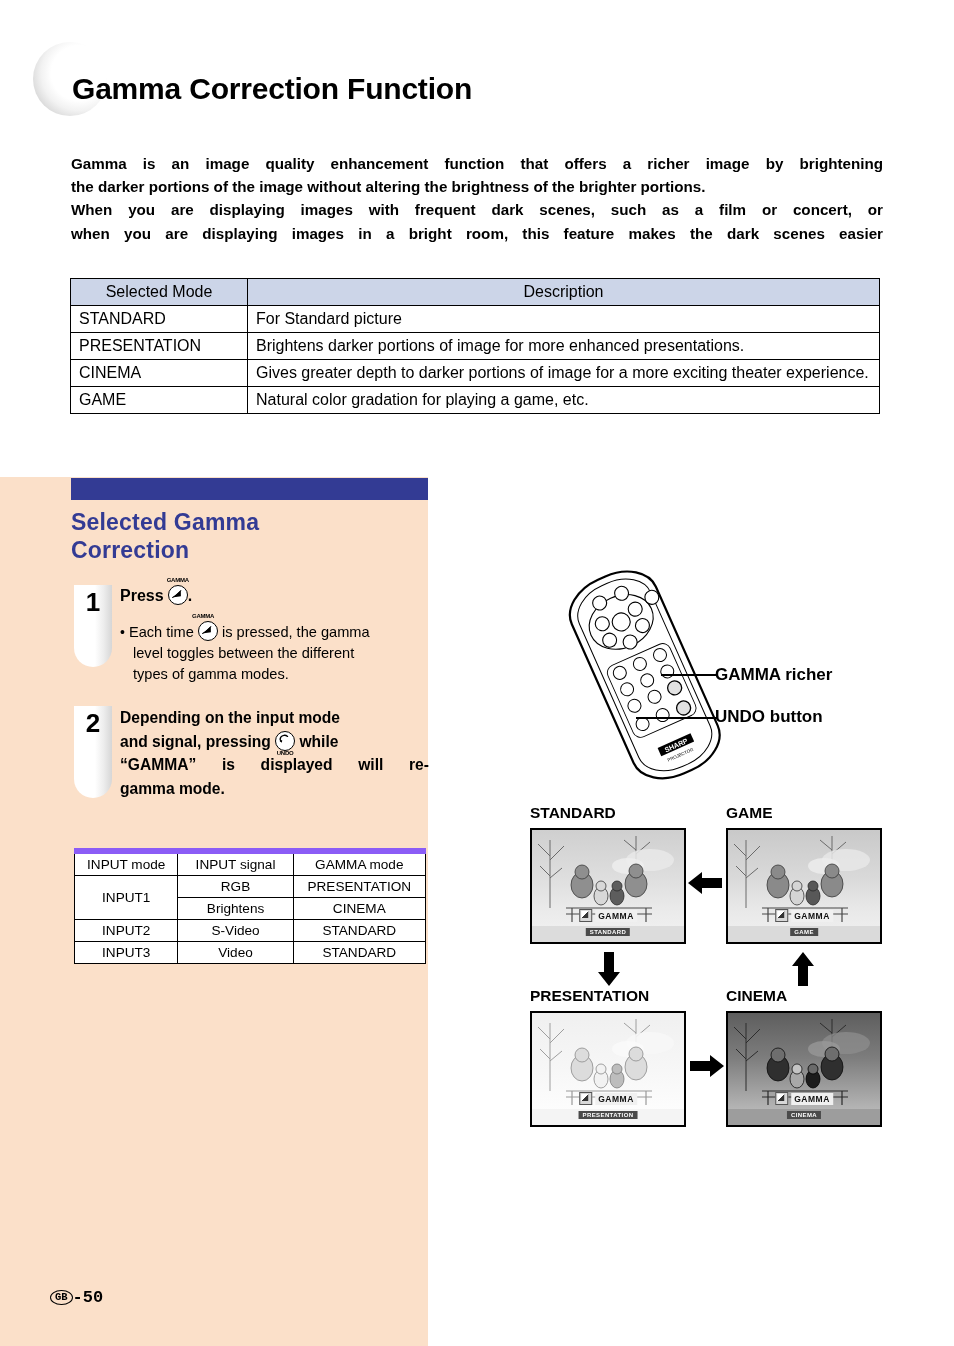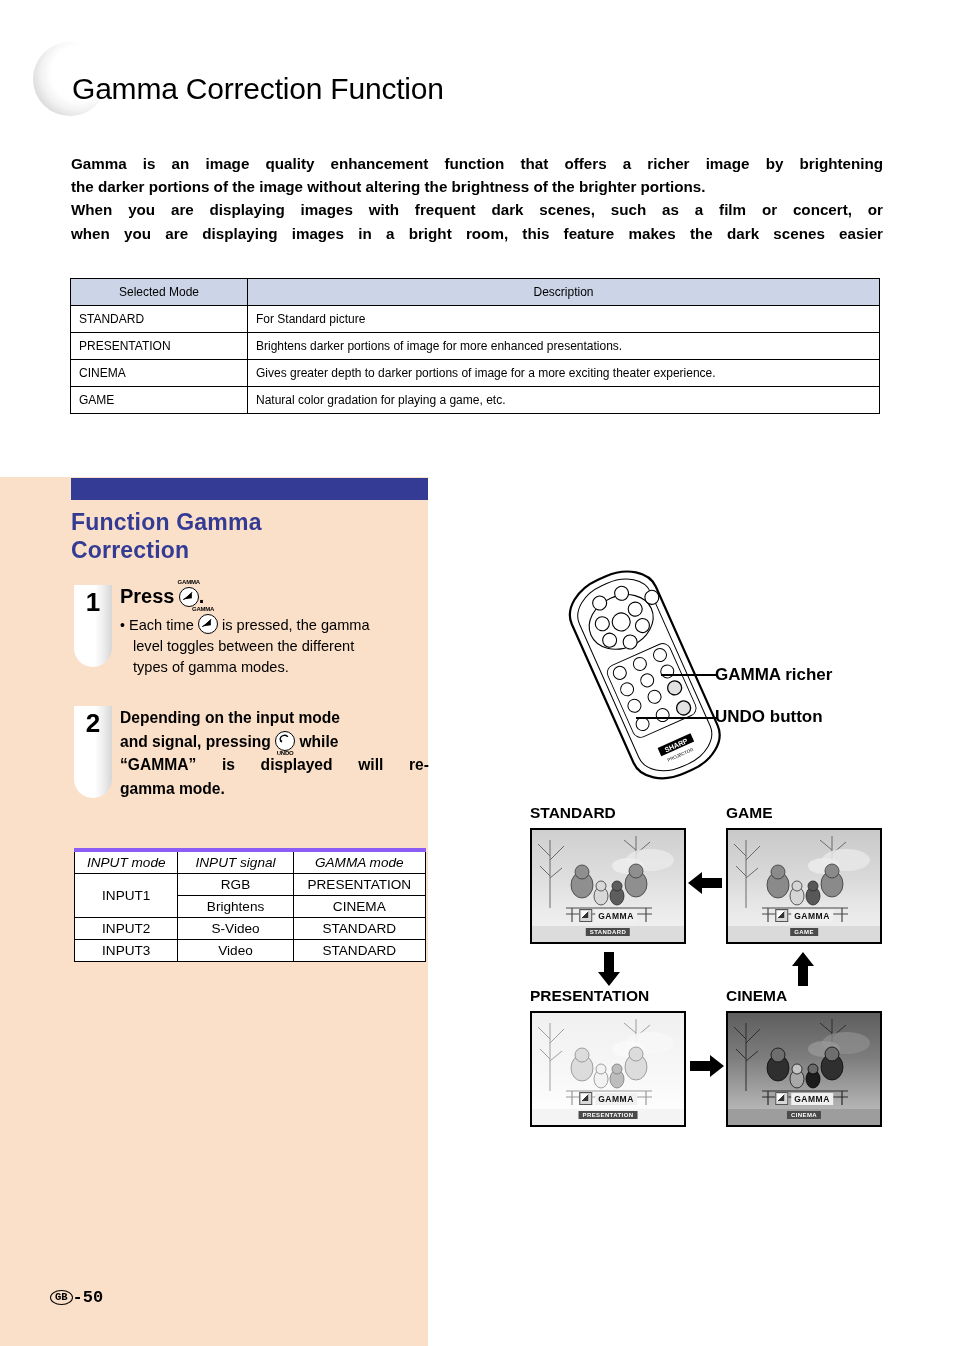--- a/index.html
+++ b/index.html
@@ -16,37 +16,37 @@
     background:#fbe0c9;
   }
 
   
   #title-circle{
     position:absolute;left:33px;top:42px;width:74px;height:74px;border-radius:50%;
     background:radial-gradient(circle at 62% 42%, #ffffff 0%, #ffffff 44%, #f2f2f2 60%, #d8d8d8 78%, #bdbdbd 92%, rgba(200,200,200,0) 100%);
   }
   #page-title{
     position:absolute;left:72px;top:52px;width:700px;
-    font-size:30px;font-weight:normal;letter-spacing:-0.2px;
+    font-size:30px;font-weight:bold;letter-spacing:-0.2px;
     font-family:"Liberation Sans","DejaVu Sans",sans-serif;
   }
 
   
   #intro{
     position:absolute;left:71px;top:152px;width:812px;
     font-size:15.2px;font-weight:bold;line-height:23.2px;
     text-align:justify;
   }
   #intro .ln{display:block;}
   #intro .jl{display:block;text-align:justify;text-align-last:justify;}
 
   
   #mode-table{
     position:absolute;left:70px;top:278px;width:810px;
-    border-collapse:collapse;font-size:12px;
+    border-collapse:collapse;font-size:16px;
   }
   #mode-table th,#mode-table td{
     border:1px solid #000;padding:4px 8px;height:18px;
     font-weight:normal;color:#000;
   }
   #mode-table thead th{background:#ccd5e8;text-align:center;}
   #mode-table th.c-mode{width:160px;}
   #mode-table tbody td{background:#fff;}
   #mode-table tbody td.mode{text-align:left;}
 
@@ -67,23 +67,23 @@
     position:absolute;left:0;top:0;width:38px;
     background:linear-gradient(to right,#ffffff 0%,#ffffff 55%,#ededed 78%,#d6d6d6 100%);
     border-radius:0 0 19px 19px;
     text-align:center;
     box-shadow:0 0 0 0 transparent;
   }
   .step-num-tab .num{
     font-size:26px;font-weight:bold;line-height:30px;display:block;padding-top:2px;
   }
   .step-body{margin-left:46px;font-size:15.2px;font-weight:bold;line-height:22px;}
-  .step-body .lead{font-size:20px;font-weight:bold;margin-top:39px;}
+  .step-body .lead{font-size:16px;font-weight:bold;margin-top:39px;}
   .bullet-line{
-    display:block;margin-top:5px;font-size:14.6px;font-weight:normal;
+    display:block;margin-top:14px;font-size:14.6px;font-weight:normal;
     line-height:21px;text-align:justify;text-align-last:left;
   }
   .bullet-dot{font-size:14px;}
 
   #step1{top:585px;}
   #step1 .step-num-tab{height:82px;}
   #step2{top:706px;}
   #step2 .step-num-tab{height:92px;}
   #step2 .step-body{line-height:23.5px;font-size:15.6px;}
   #step2 .jl{display:block;text-align:justify;text-align-last:justify;}
@@ -106,21 +106,21 @@
   .key svg{position:absolute;left:0;top:0;}
 
   
   #input-table{
     position:absolute;left:74px;top:848px;width:352px;
     border-collapse:collapse;font-size:13.6px;text-align:center;
   }
   #input-table td,#input-table th{
     border:1px solid #000;font-weight:normal;padding:3px 2px;background:#fff;
   }
-  #input-table tr:first-child td{border-top:4px solid #8b5cf6;font-style:italic;}
+  #input-table tr:first-child td{border-top:6px solid #8b5cf6;}
   #input-table .c1{width:104px;}
   #input-table .c2{width:116px;}
   #input-table .c3{width:130px;}
 
   
   #remote-wrap{position:absolute;left:527px;top:560px;width:240px;height:230px;}
   #callouts{position:absolute;left:715px;top:660px;}
   .callout{font-size:17px;font-weight:bold;position:absolute;white-space:nowrap;}
   #callout-gamma{top:5px;left:0;}
   #callout-undo{top:47px;left:0;}
@@ -199,21 +199,21 @@
     </tr>
     <tr>
       <td class="mode">GAME</td>
       <td>Natural color gradation for playing a game, etc.</td>
     </tr>
   </tbody>
 </table>
 
 <div id="blue-bar"></div>
 <div id="section-heading">
-  <span>Function Gamma</span><br>
+  <span>Selected Gamma</span><br>
   <span>Correction</span>
 </div>
 
 <div class="step" id="step1">
   <div class="step-num-tab">
     <span class="num">1</span>
   </div>
   <div class="step-body">
     <span class="lead">Press</span>
     <span class="key gamma">

